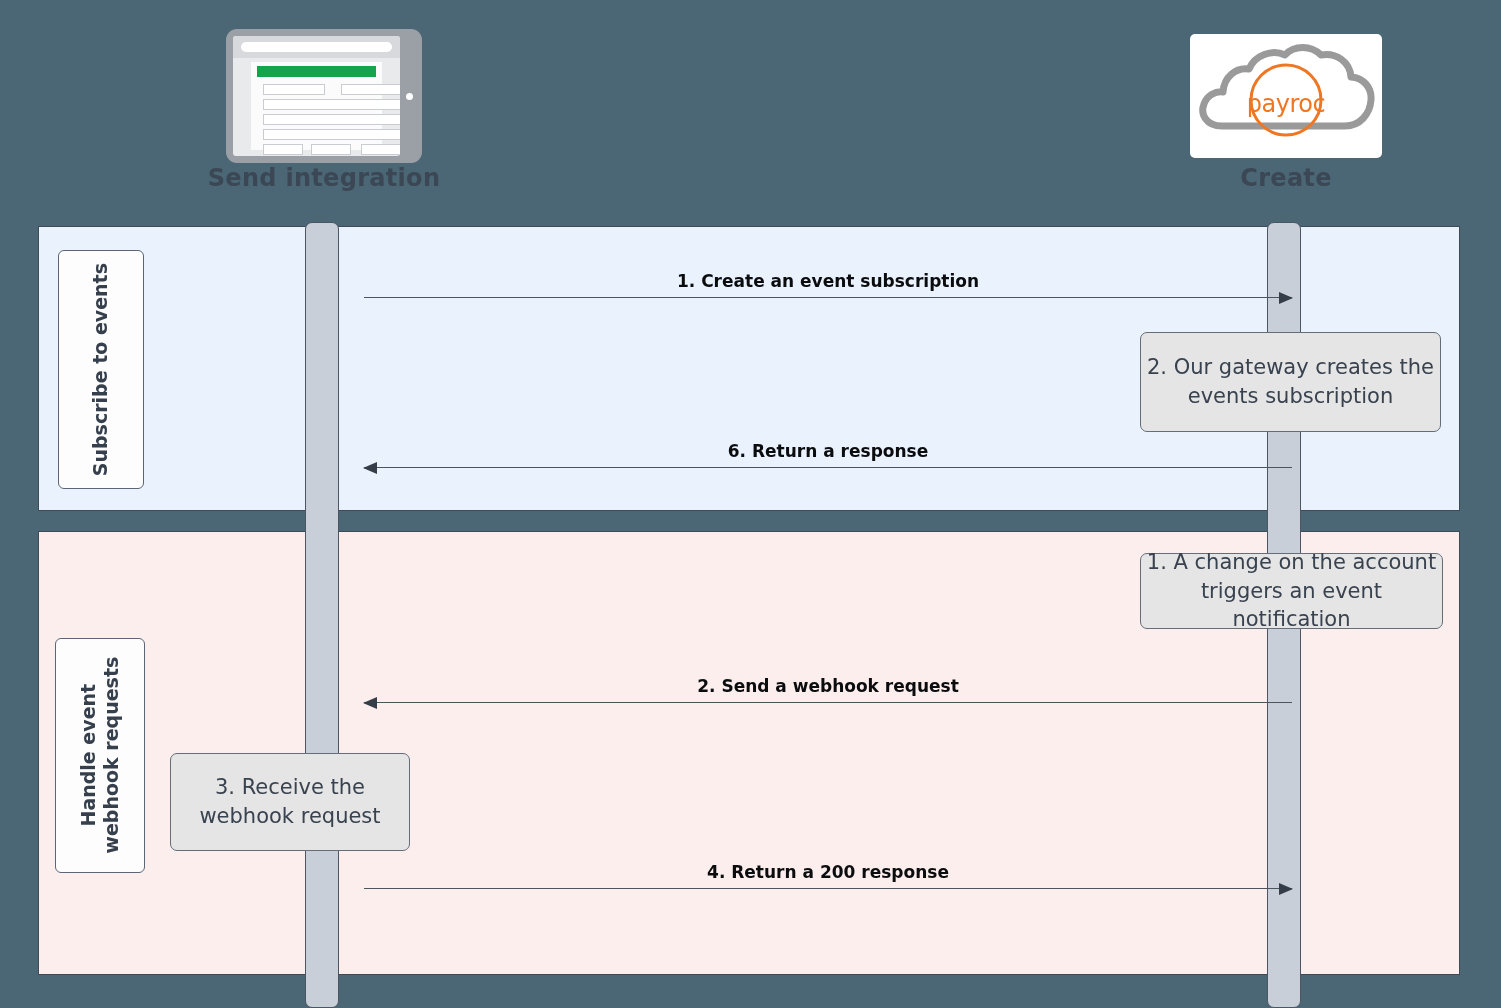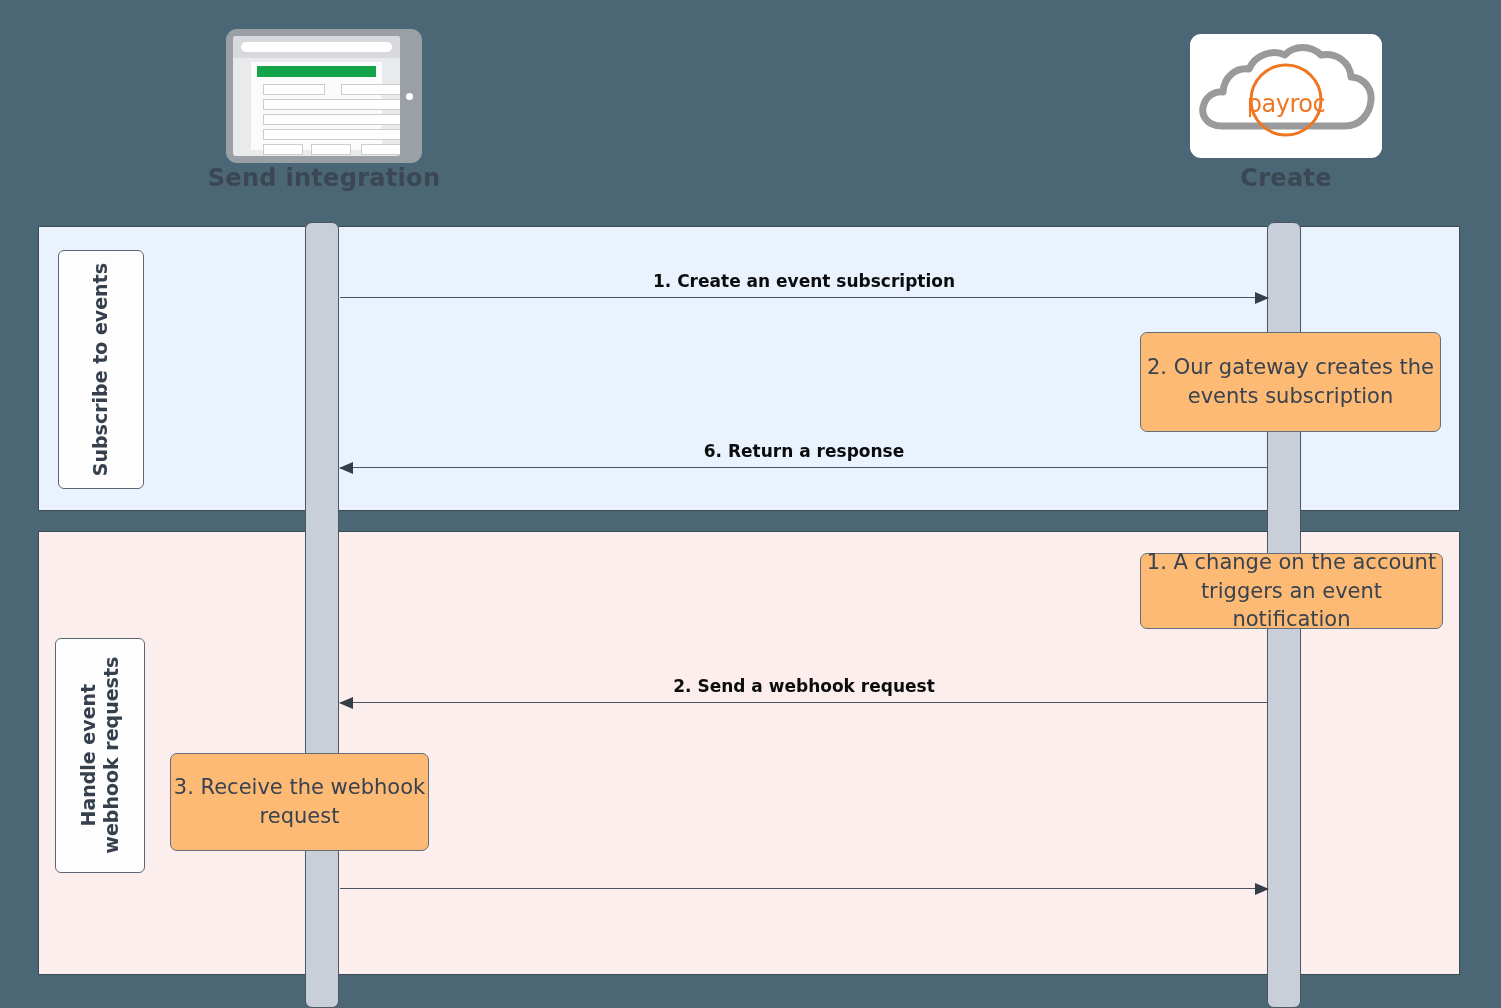--- a/index.html
+++ b/index.html
@@ -94,21 +94,21 @@
     border: 1px solid #c9ccd0;
     background: #ffffff;
     height: 9px;
   }
 
   
   .cloud-card {
     width: 192px;
     height: 124px;
     background: #ffffff;
-    border-radius: 11px;
+    border-radius: 5px;
     position: relative;
     overflow: hidden;
   }
   .cloud-card svg { position: absolute; left: 0; top: 0; }
   .payroc-word {
     position: absolute;
     left: 0; right: 0;
     top: 58px;
     text-align: center;
     font-size: 24px;
@@ -163,21 +163,21 @@
     width: 34px;
     background: #c8cfd8;
     border: 1px solid #4b5563;
     border-radius: 7px;
     box-sizing: border-box;
   }
   #lifeline-integration { left: 305px; top: 222px; height: 786px; }
   #lifeline-gateway     { left: 1267px; top: 222px; height: 786px; }
 
   
-  .message { position: absolute; }
+  .message { position: absolute; margin-left: 24px; }
   .message .msg-label {
     position: absolute;
     left: 0; right: 0;
     bottom: 8px;
     text-align: center;
     font-size: 17px;
     font-weight: bold;
     color: #0b0c0e;
     white-space: nowrap;
     line-height: 1;
@@ -206,36 +206,36 @@
   }
 
   #msg-create   { left: 340px; top: 258px; width: 928px; height: 40px; }
   #msg-response { left: 340px; top: 428px; width: 928px; height: 40px; }
   #msg-webhook  { left: 340px; top: 663px; width: 928px; height: 40px; }
   #msg-200      { left: 340px; top: 849px; width: 928px; height: 40px; }
 
   
   .note {
     position: absolute;
-    background: #fdba74;
+    background: #e5e5e5;
     border: 1px solid #646d78;
     border-radius: 7px;
     box-sizing: border-box;
     display: flex;
     align-items: center;
     justify-content: center;
     text-align: center;
     font-size: 21px;
     color: #39424f;
     line-height: 1.38;
     padding: 6px 2px;
   }
   #note-gateway-creates { left: 1140px; top: 332px; width: 301px; height: 100px; }
   #note-account-change  { left: 1140px; top: 553px; width: 303px; height: 76px; }
-  #note-receive-webhook { left: 170px;  top: 753px; width: 259px; height: 98px; }
+  #note-receive-webhook { left: 170px;  top: 753px; width: 240px; height: 98px; }
 </style>
 </head>
 <body>
 
 <div class="actor" id="actor-integration">
   <div class="actor-icon-wrap">
     <div class="tablet">
       <div class="tablet-screen">
         <div class="tablet-urlbar-bg"></div>
         <div class="tablet-urlbar"></div>
@@ -298,19 +298,20 @@
   <div class="arrowhead left"></div>
 </div>
 
 <div class="message" id="msg-webhook">
   <div class="msg-label">2. Send a webhook request</div>
   <div class="msg-line"></div>
   <div class="arrowhead left"></div>
 </div>
 
 <div class="message" id="msg-200">
+  <div class="msg-label">4. Return a 200 response</div>
   <div class="msg-line"></div>
   <div class="arrowhead right"></div>
 </div>
 
 <div class="note" id="note-gateway-creates">2. Our gateway creates the events subscription</div>
 <div class="note" id="note-account-change">1. A change on the account triggers an event notification</div>
 <div class="note" id="note-receive-webhook">3. Receive the webhook request</div>
 
 </body></html>

